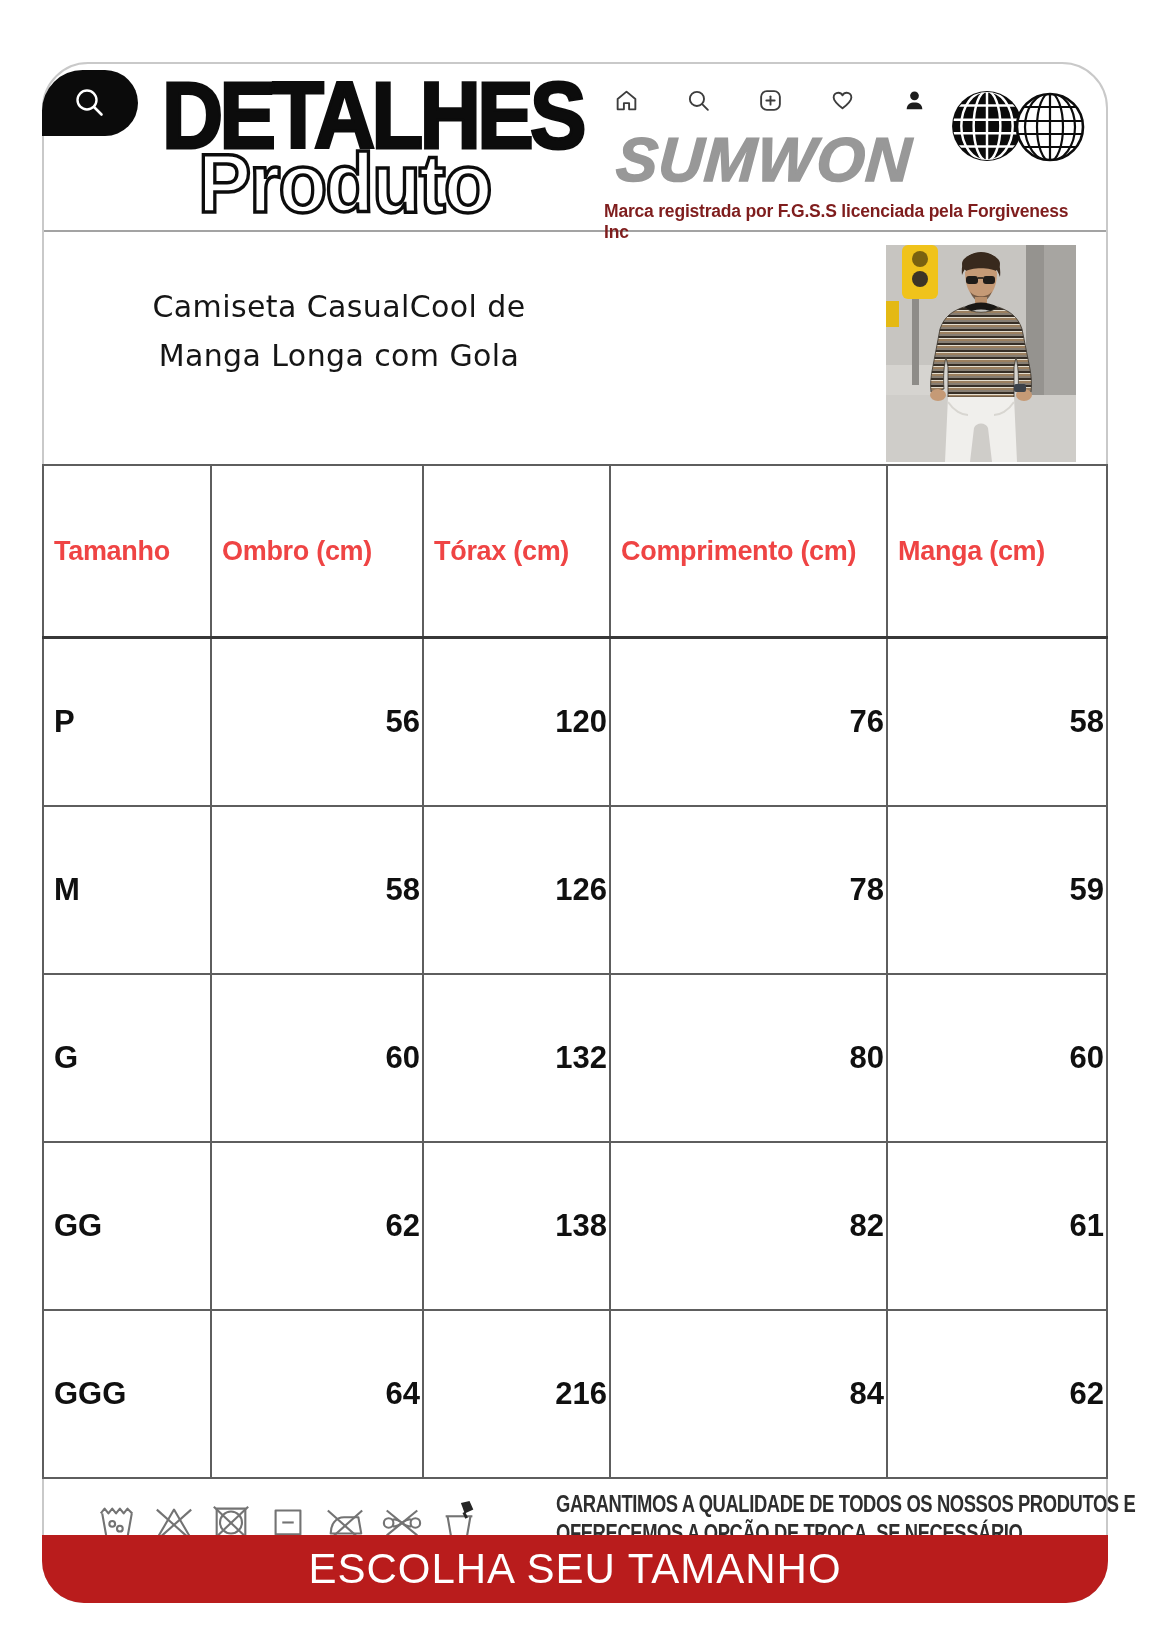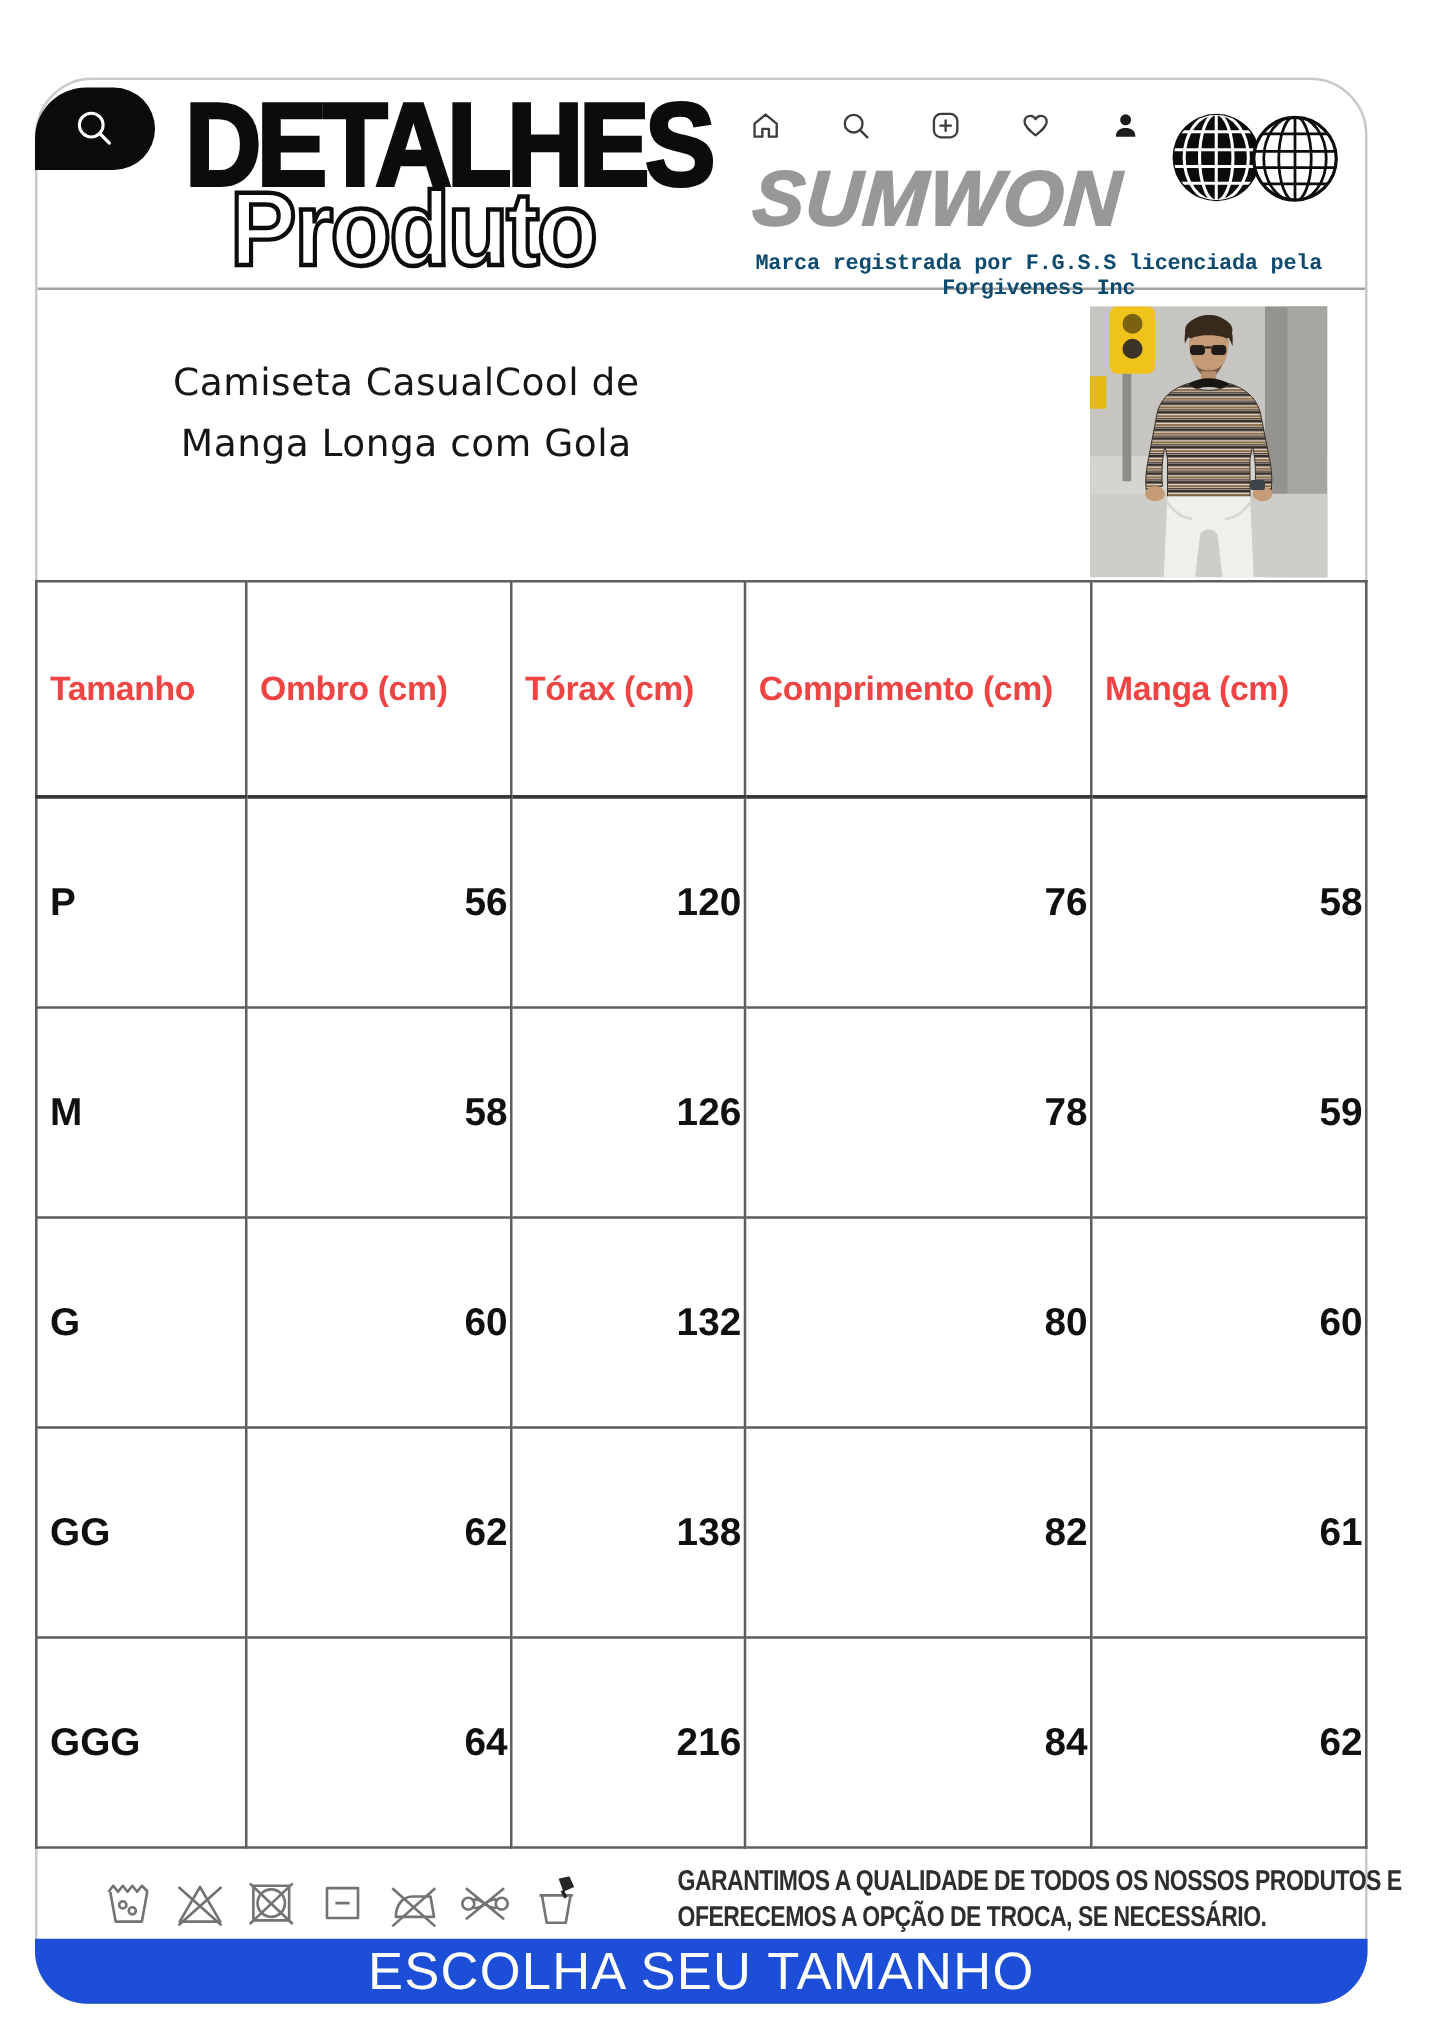--- a/index.html
+++ b/index.html
@@ -1,39 +1,39 @@
 <!DOCTYPE html>
 <html><head>
 <meta charset="utf-8">
 <style>
   html,body{margin:0;padding:0;background:#fff;}
   .page{position:relative;width:1150px;height:1630px;background:#fff;overflow:hidden;
         font-family:"Liberation Sans",sans-serif;}
-  .card{position:absolute;left:28px;top:62px;width:1062px;height:1537px;
+  .card{position:absolute;left:42px;top:62px;width:1062px;height:1537px;
         border:2px solid #c9c9c9;border-radius:46px 46px 42px 42px;background:#fff;}
 
   
   .hdr{position:absolute;left:0;top:0;width:100%;height:166px;border-bottom:2px solid #a3a3a3;}
   .search-pill{position:absolute;left:-2px;top:6px;width:96px;height:66px;background:#0b0b0b;
         border-radius:42px 34px 34px 0;display:flex;align-items:center;justify-content:center;cursor:pointer;}
   .logo{position:absolute;left:118px;top:4px;white-space:nowrap;}
   .logo-top{font-weight:bold;font-size:94px;line-height:96px;letter-spacing:-4px;color:#0c0c0c;
         -webkit-text-stroke:3px #0c0c0c;transform:scaleX(.90);transform-origin:left top;}
   .logo-bottom{position:relative;z-index:2;margin:-24px 0 0 36px;font-weight:bold;font-size:84px;line-height:86px;
         letter-spacing:-2px;color:#fff;-webkit-text-stroke:3.5px #0c0c0c;transform:scaleX(.95);transform-origin:left top;}
   .nav{position:absolute;left:570px;top:24px;display:flex;gap:47px;align-items:center;}
   .nav .nico{width:25px;height:25px;cursor:pointer;}
   .globes{position:absolute;left:906px;top:24px;width:140px;height:78px;}
   .globes .g1{position:absolute;left:0;top:0;}
   .globes .g2{position:absolute;left:64px;top:2px;}
   .brand{position:absolute;left:555px;top:64px;width:330px;text-align:center;
         font-size:62px;line-height:64px;font-weight:bold;font-style:italic;color:#989898;
         -webkit-text-stroke:1.5px #989898;letter-spacing:1px;transform:skewX(-4deg);}
-  .tm{position:absolute;left:560px;top:137px;width:482px;text-align:center;
-        font-size:17.5px;font-weight:bold;color:#0c4a6e;letter-spacing:-.2px;font-family:Liberation Mono, monospace;}
+  .tm{position:absolute;left:560px;top:137px;width:482px;text-align:left;
+        font-size:17.5px;font-weight:bold;color:#7f1d1d;letter-spacing:-.2px;}
 
   
   .prod{position:absolute;left:0;top:166px;width:100%;height:234px;}
   .ptitle{position:absolute;left:30px;top:52px;width:530px;text-align:center;
         font-family:"DejaVu Sans",sans-serif;font-size:30px;line-height:49px;color:#161616;letter-spacing:.4px;}
   .photo{position:absolute;left:842px;top:15px;width:190px;height:217px;overflow:hidden;}
 
   
   .tablewrap{position:absolute;left:-2px;top:400px;width:1066px;}
   table.sizes{width:100%;border-collapse:collapse;table-layout:fixed;border:2px solid #3e3e3e;}
@@ -47,21 +47,21 @@
 
   
   .care{position:absolute;left:0;top:1393px;width:100%;height:92px;}
   .careicons{position:absolute;left:52px;top:44px;display:flex;gap:15px;align-items:flex-end;}
   .careicons svg{width:42px;height:42px;}
   .guarantee{position:absolute;left:455px;top:33px;width:570px;text-align:center;color:#2e2e2e;
         font-weight:bold;font-size:23px;line-height:29px;letter-spacing:-.5px;
         transform:scaleX(.8);transform-origin:center top;white-space:nowrap;}
 
   
-  .cta{position:absolute;left:-2px;right:-2px;bottom:-2px;height:52px;background:#1d4ed8;
+  .cta{position:absolute;left:-2px;right:-2px;bottom:-2px;height:68px;background:#b91c1c;
         border-radius:0 0 42px 42px;display:flex;align-items:center;justify-content:center;cursor:pointer;}
   .cta span{color:#fff;font-size:42px;letter-spacing:1px;font-weight:400;}
 </style>
 </head>
 <body>
 
 <div class="page">
   <div class="card">
 
     <header class="hdr">

